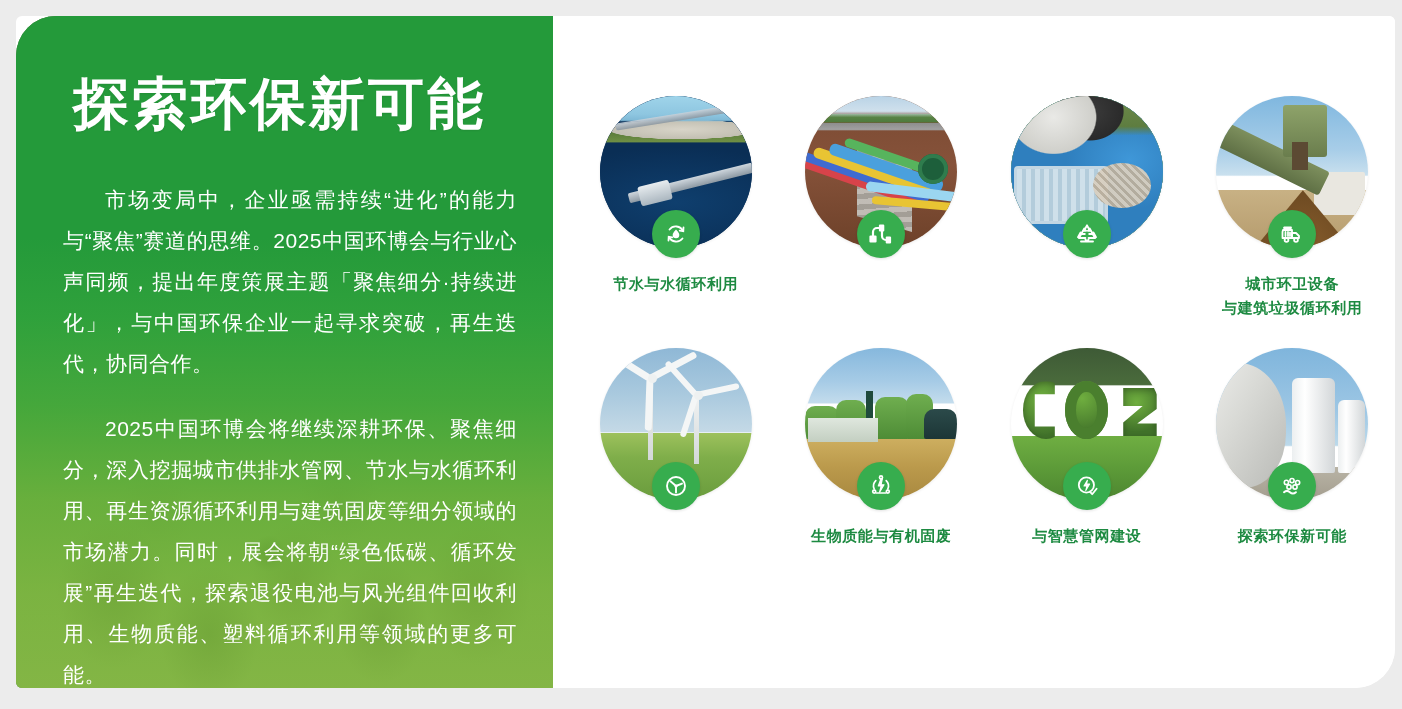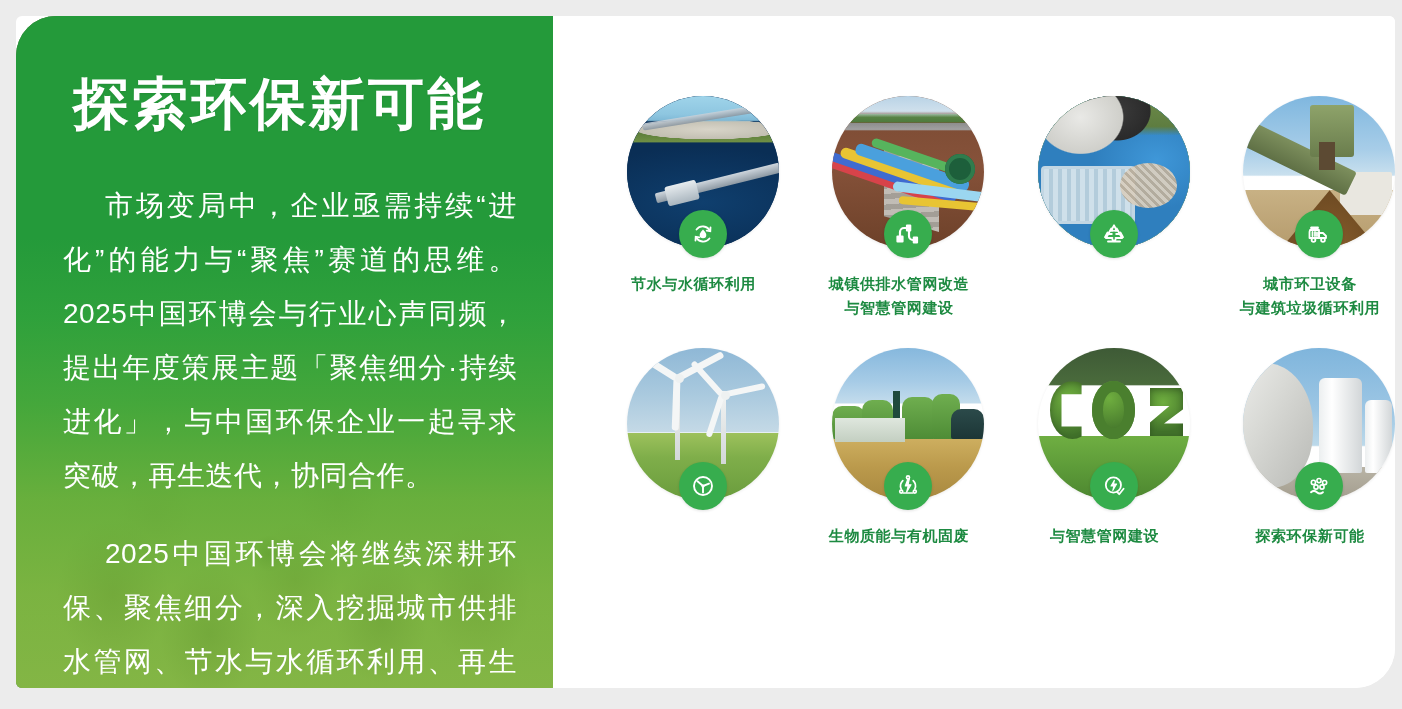--- a/index.html
+++ b/index.html
@@ -64,42 +64,42 @@
     font-weight:bold;
     letter-spacing:3px;
     white-space:nowrap;
     text-shadow:0 1px 2px rgba(0,0,0,.08);
   }
   .hero-body{
     position:absolute;left:47px;top:163px;width:462px;
   }
   .hero-para{
     color:#ffffff;
-    font-size:28px;
-    line-height:54px;
+    font-size:21px;
+    line-height:41px;
     letter-spacing:.5px;
     text-indent:42px;
     margin:0 8px 24px 0;
     text-align:justify;
     text-justify:inter-character;
   }
 
   
   .grid-area{
     position:absolute;left:537px;top:0;right:0;bottom:0;
     background:#ffffff;
   }
   .grid{
     position:absolute;left:20px;top:80px;width:822px;
     display:grid;
     grid-template-columns:repeat(4,1fr);
     row-gap:28px;
     column-gap:0px;
   }
-  .cell{display:flex;flex-direction:column;align-items:flex-end;}
+  .cell{display:flex;flex-direction:column;align-items:center;}
 
   .thumb-wrap{position:relative;width:152px;height:152px;}
   .thumb{
     width:152px;height:152px;border-radius:50%;
     overflow:hidden;position:relative;
     box-shadow:0 1px 3px rgba(0,0,0,.08);
   }
   .badge{
     position:absolute;left:50%;bottom:-10px;transform:translateX(-50%);
     width:48px;height:48px;border-radius:50%;
@@ -358,21 +358,20 @@
             <div class="badge">
               <svg width="28" height="28" viewBox="0 0 28 28" fill="none" stroke="#fff" stroke-width="2.2" stroke-linecap="round" stroke-linejoin="round">
                 <path d="M6 19V12a4 4 0 0 1 4-4h3"></path>
                 <path d="M13 5.5h3.2v5H13z" fill="#fff" stroke="#fff"></path>
                 <path d="M15 9v7a4 4 0 0 0 4 4h3"></path>
                 <path d="M21 17.5h-3.2v5H21z" fill="#fff" stroke="#fff" transform="translate(2 0)"></path>
                 <path d="M3.5 16.5h5v5h-5z" fill="#fff" stroke="#fff"></path>
               </svg>
             </div>
           </div>
-          <div class="caption">城镇供排水管网改造<br>与智慧管网建设</div>
         </div>
 
         <div class="cell">
           <div class="thumb-wrap">
             <div class="thumb">
               <div class="ph ph-waste">
                   <div class="basket"></div>
                   <div class="netbag"></div>
                 </div>
             </div>

